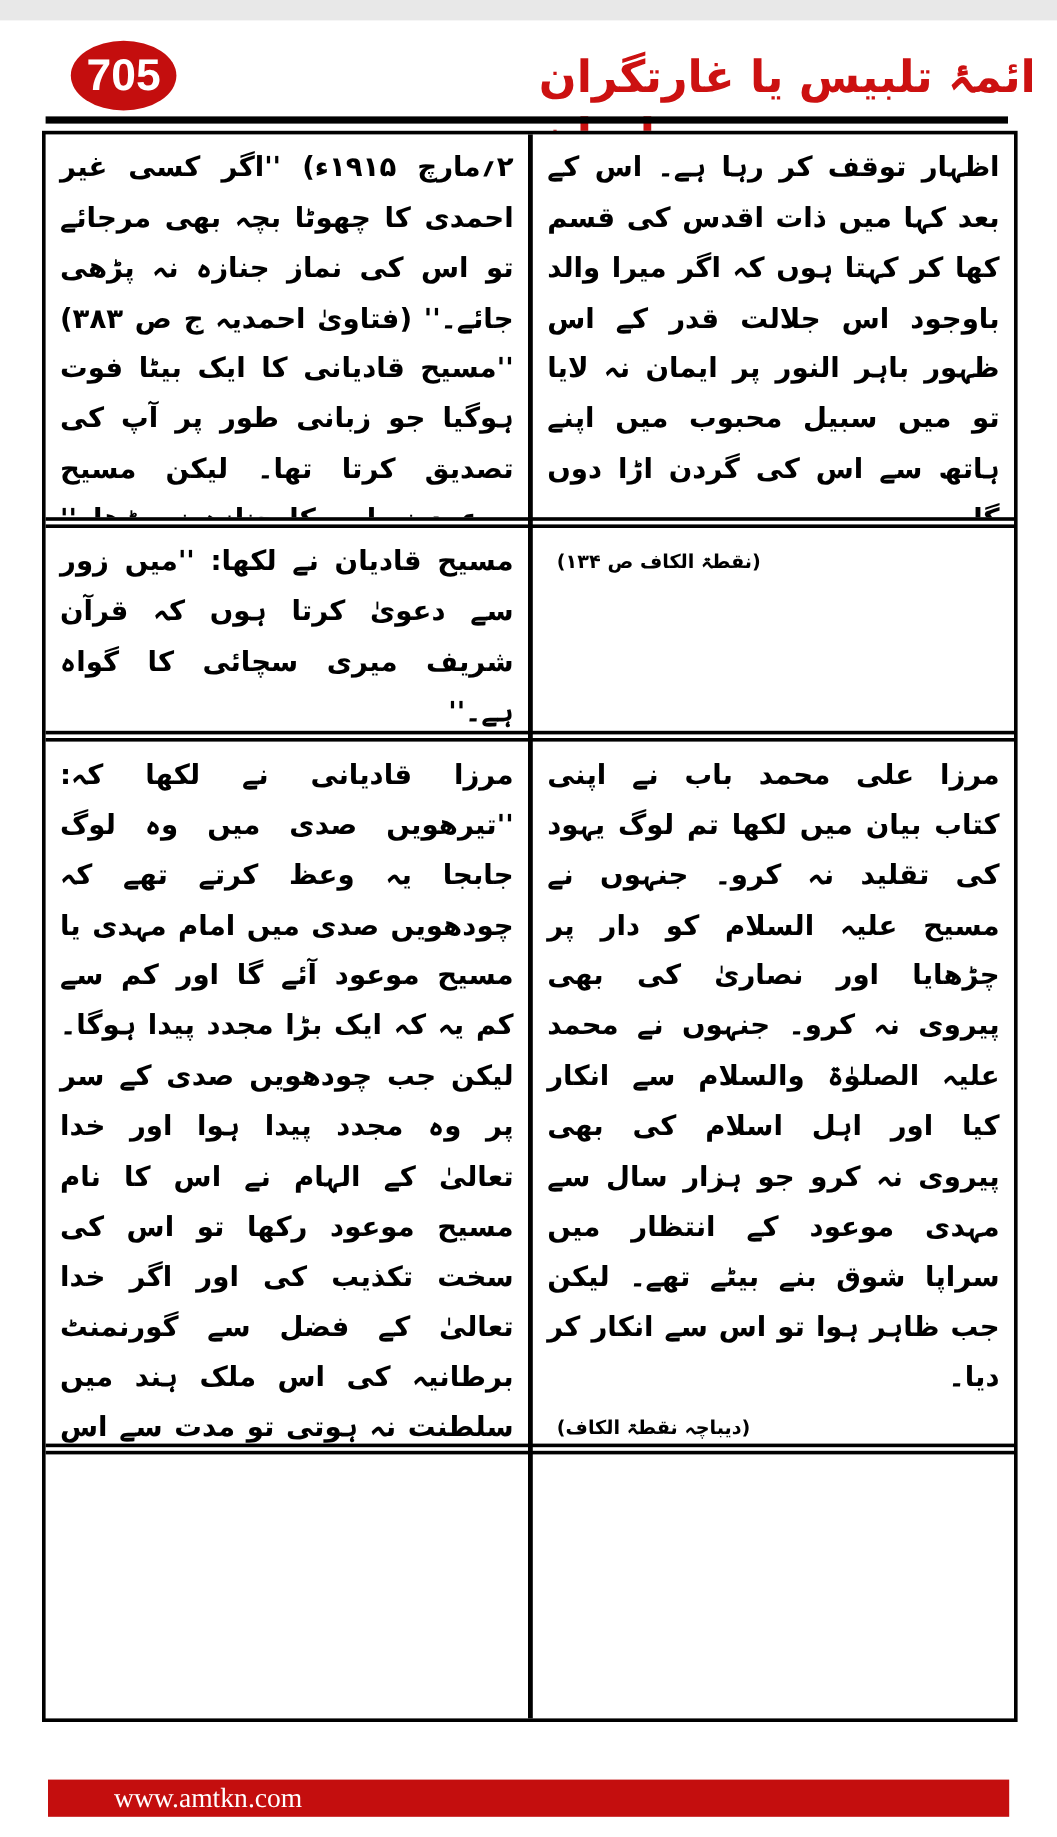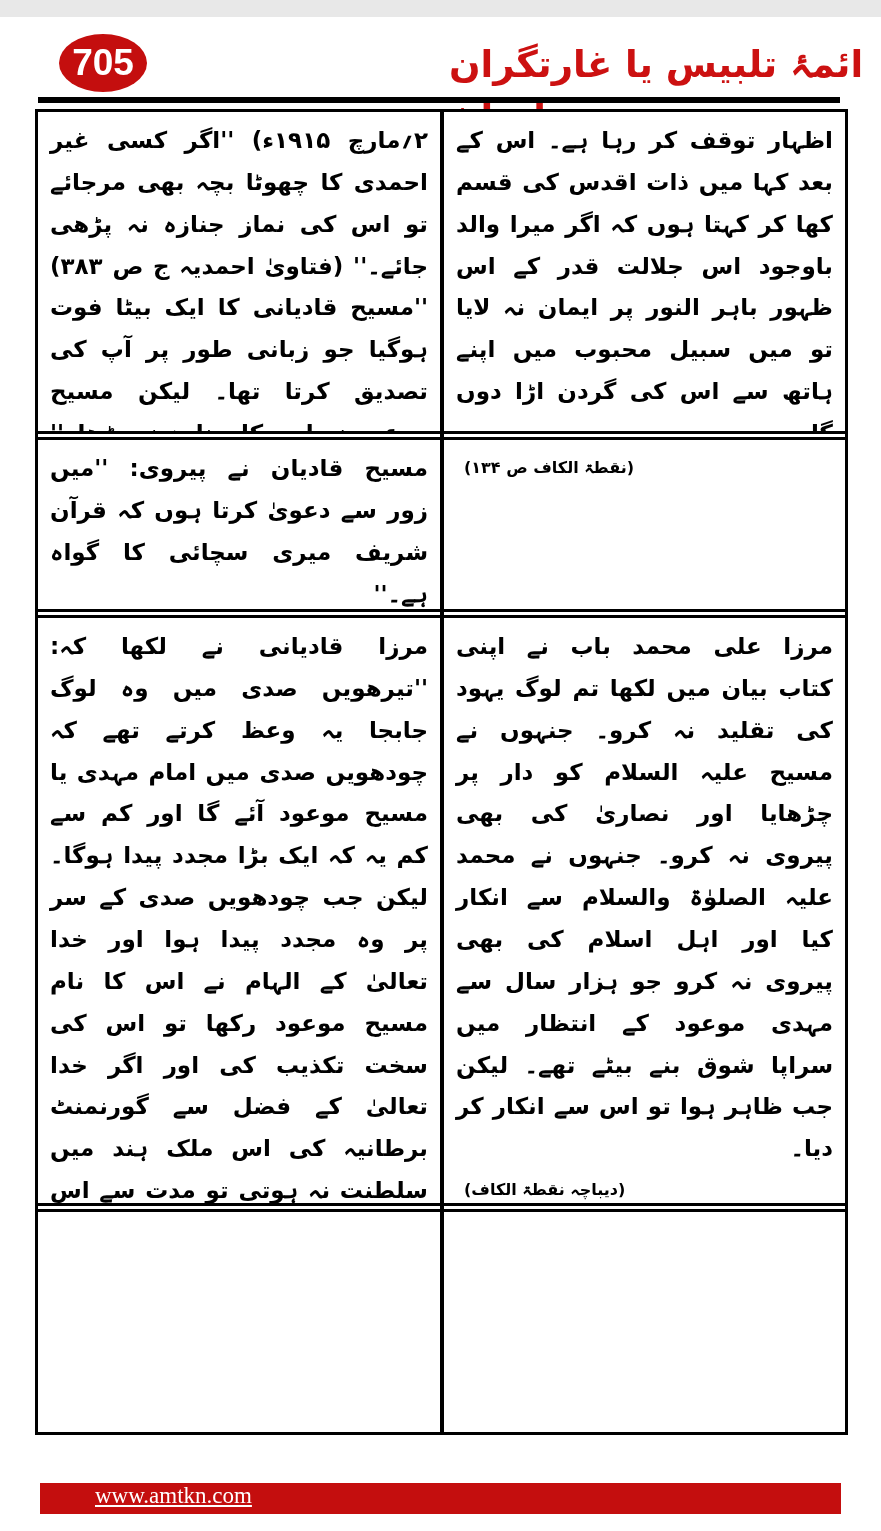--- a/index.html
+++ b/index.html
@@ -52,23 +52,23 @@
   .cite {
     direction:rtl; text-align:left;
     font-size:16px; font-weight:bold; line-height:1.7;
     color:#000000; margin-top:6px; padding-left:8px;
   }
 
   
   .footer-bar {
     position:absolute; left:40px; top:1466px; width:801px; height:31px;
     background:#c40e0e; color:#ffffff;
-    display:flex; align-items:flex-start; justify-content:space-between;
+    display:flex; align-items:center; justify-content:space-between;
     padding:0 50px 0 55px;
-    font-family:"Liberation Serif", serif; font-size:23px;text-decoration:underline;
+    font-family:"Liberation Serif", serif; font-size:23px;
   }
 </style>
 </head>
 <body>
 
 <div class="page">
 
   <div class="page-badge">
     <span>705</span>
   </div>
@@ -90,21 +90,21 @@
         <p class="cite"></p>
       </div>
     </div>
     <div class="row-sep"></div>
 
     <div class="trow" style="height:169px;">
       <div class="cell right-col">
         <p class="cite">(نقطۃ الکاف ص ۱۳۴)</p>
       </div>
       <div class="cell left-col">
-        <p class="qtext">مسیح قادیان نے پیروی: ''میں زور سے دعویٰ کرتا ہوں کہ قرآن شریف میری سچائی کا گواہ ہے۔''</p>
+        <p class="qtext">مسیح قادیان نے لکھا: ''میں زور سے دعویٰ کرتا ہوں کہ قرآن شریف میری سچائی کا گواہ ہے۔''</p>
 
       </div>
     </div>
     <div class="row-sep"></div>
 
     <div class="trow" style="height:585px;">
       <div class="cell right-col">
         <p class="qtext">مرزا علی محمد باب نے اپنی کتاب بیان میں لکھا تم لوگ یہود کی تقلید نہ کرو۔ جنہوں نے مسیح علیہ السلام کو دار پر چڑھایا اور نصاریٰ کی بھی پیروی نہ کرو۔ جنہوں نے محمد علیہ الصلوٰۃ والسلام سے انکار کیا اور اہل اسلام کی بھی پیروی نہ کرو جو ہزار سال سے مہدی موعود کے انتظار میں سراپا شوق بنے بیٹے تھے۔ لیکن جب ظاہر ہوا تو اس سے انکار کر دیا۔</p>
         <p class="cite">(دیباچہ نقطۃ الکاف)</p>
       </div>

